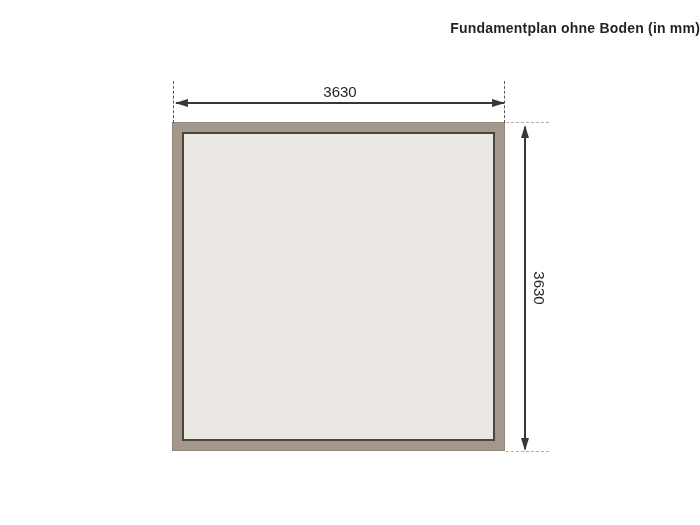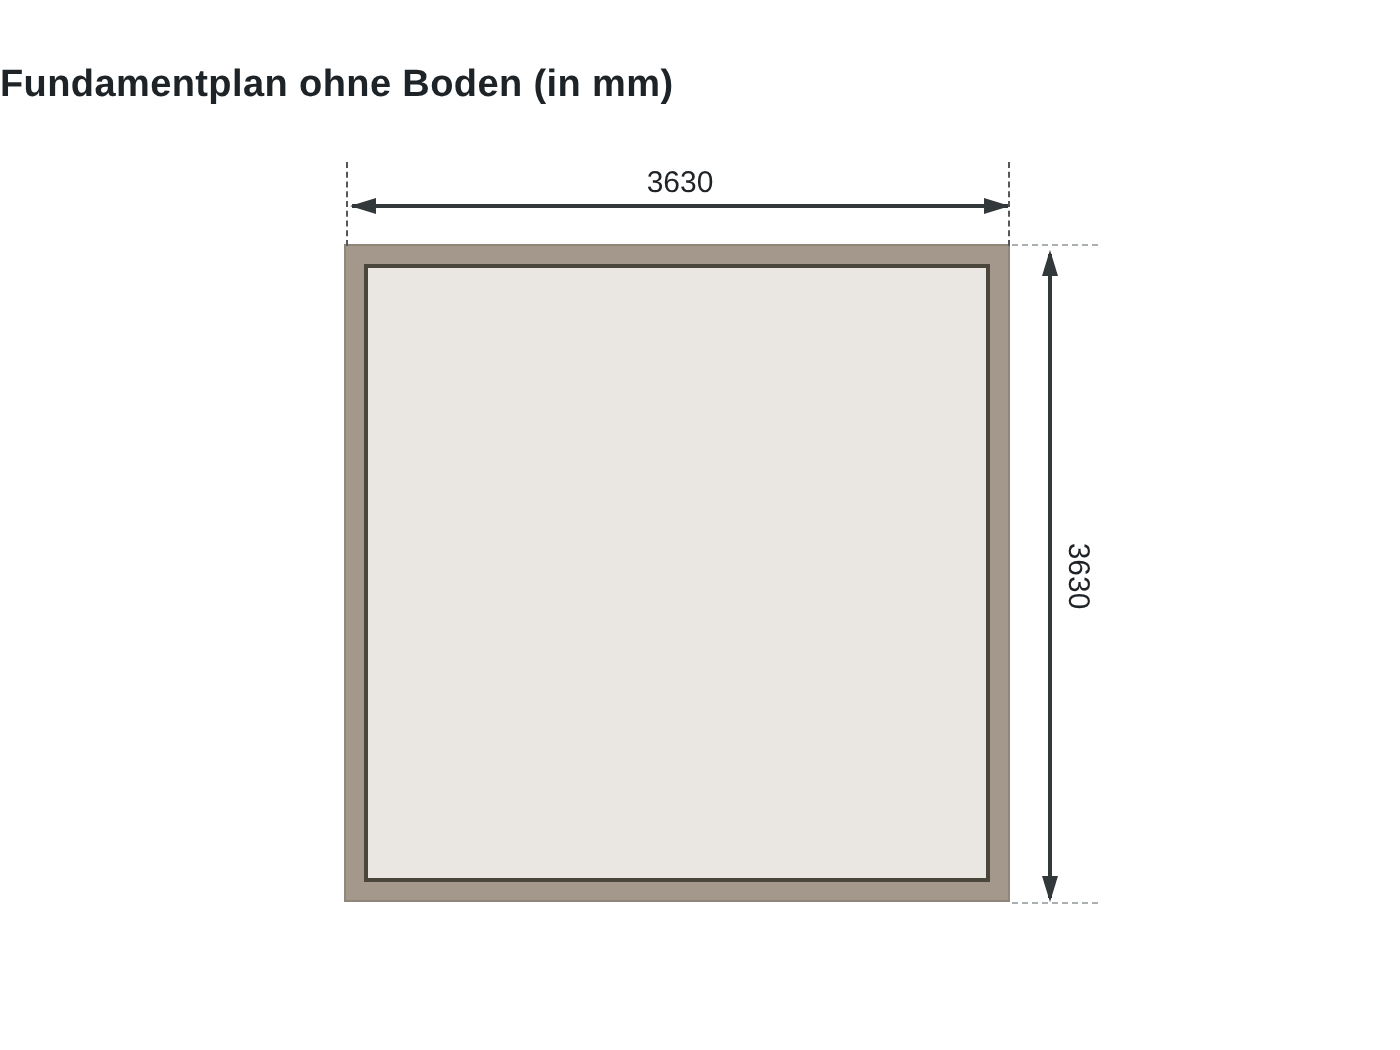--- a/index.html
+++ b/index.html
@@ -13,26 +13,25 @@
     width: 700px;
     height: 525px;
     background: var(--background, #ffffff);
     overflow: hidden;
   }
   .title {
     position: absolute;
     left: 0;
     right: 0;
     top: 20px;
-    text-align: left;
-    font-size: 19px;
+    text-align: right;
+    font-size: 14px;
     font-weight: bold;
     color: var(--text, #1e2327);
     letter-spacing: 0.2px;
-    margin-top: 12px;
   }
   
   .frame {
     position: absolute;
     left: 172px;
     top: 122px;
     width: 333px;
     height: 329px;
     box-sizing: border-box;
     background: var(--frame, #a3988b);

